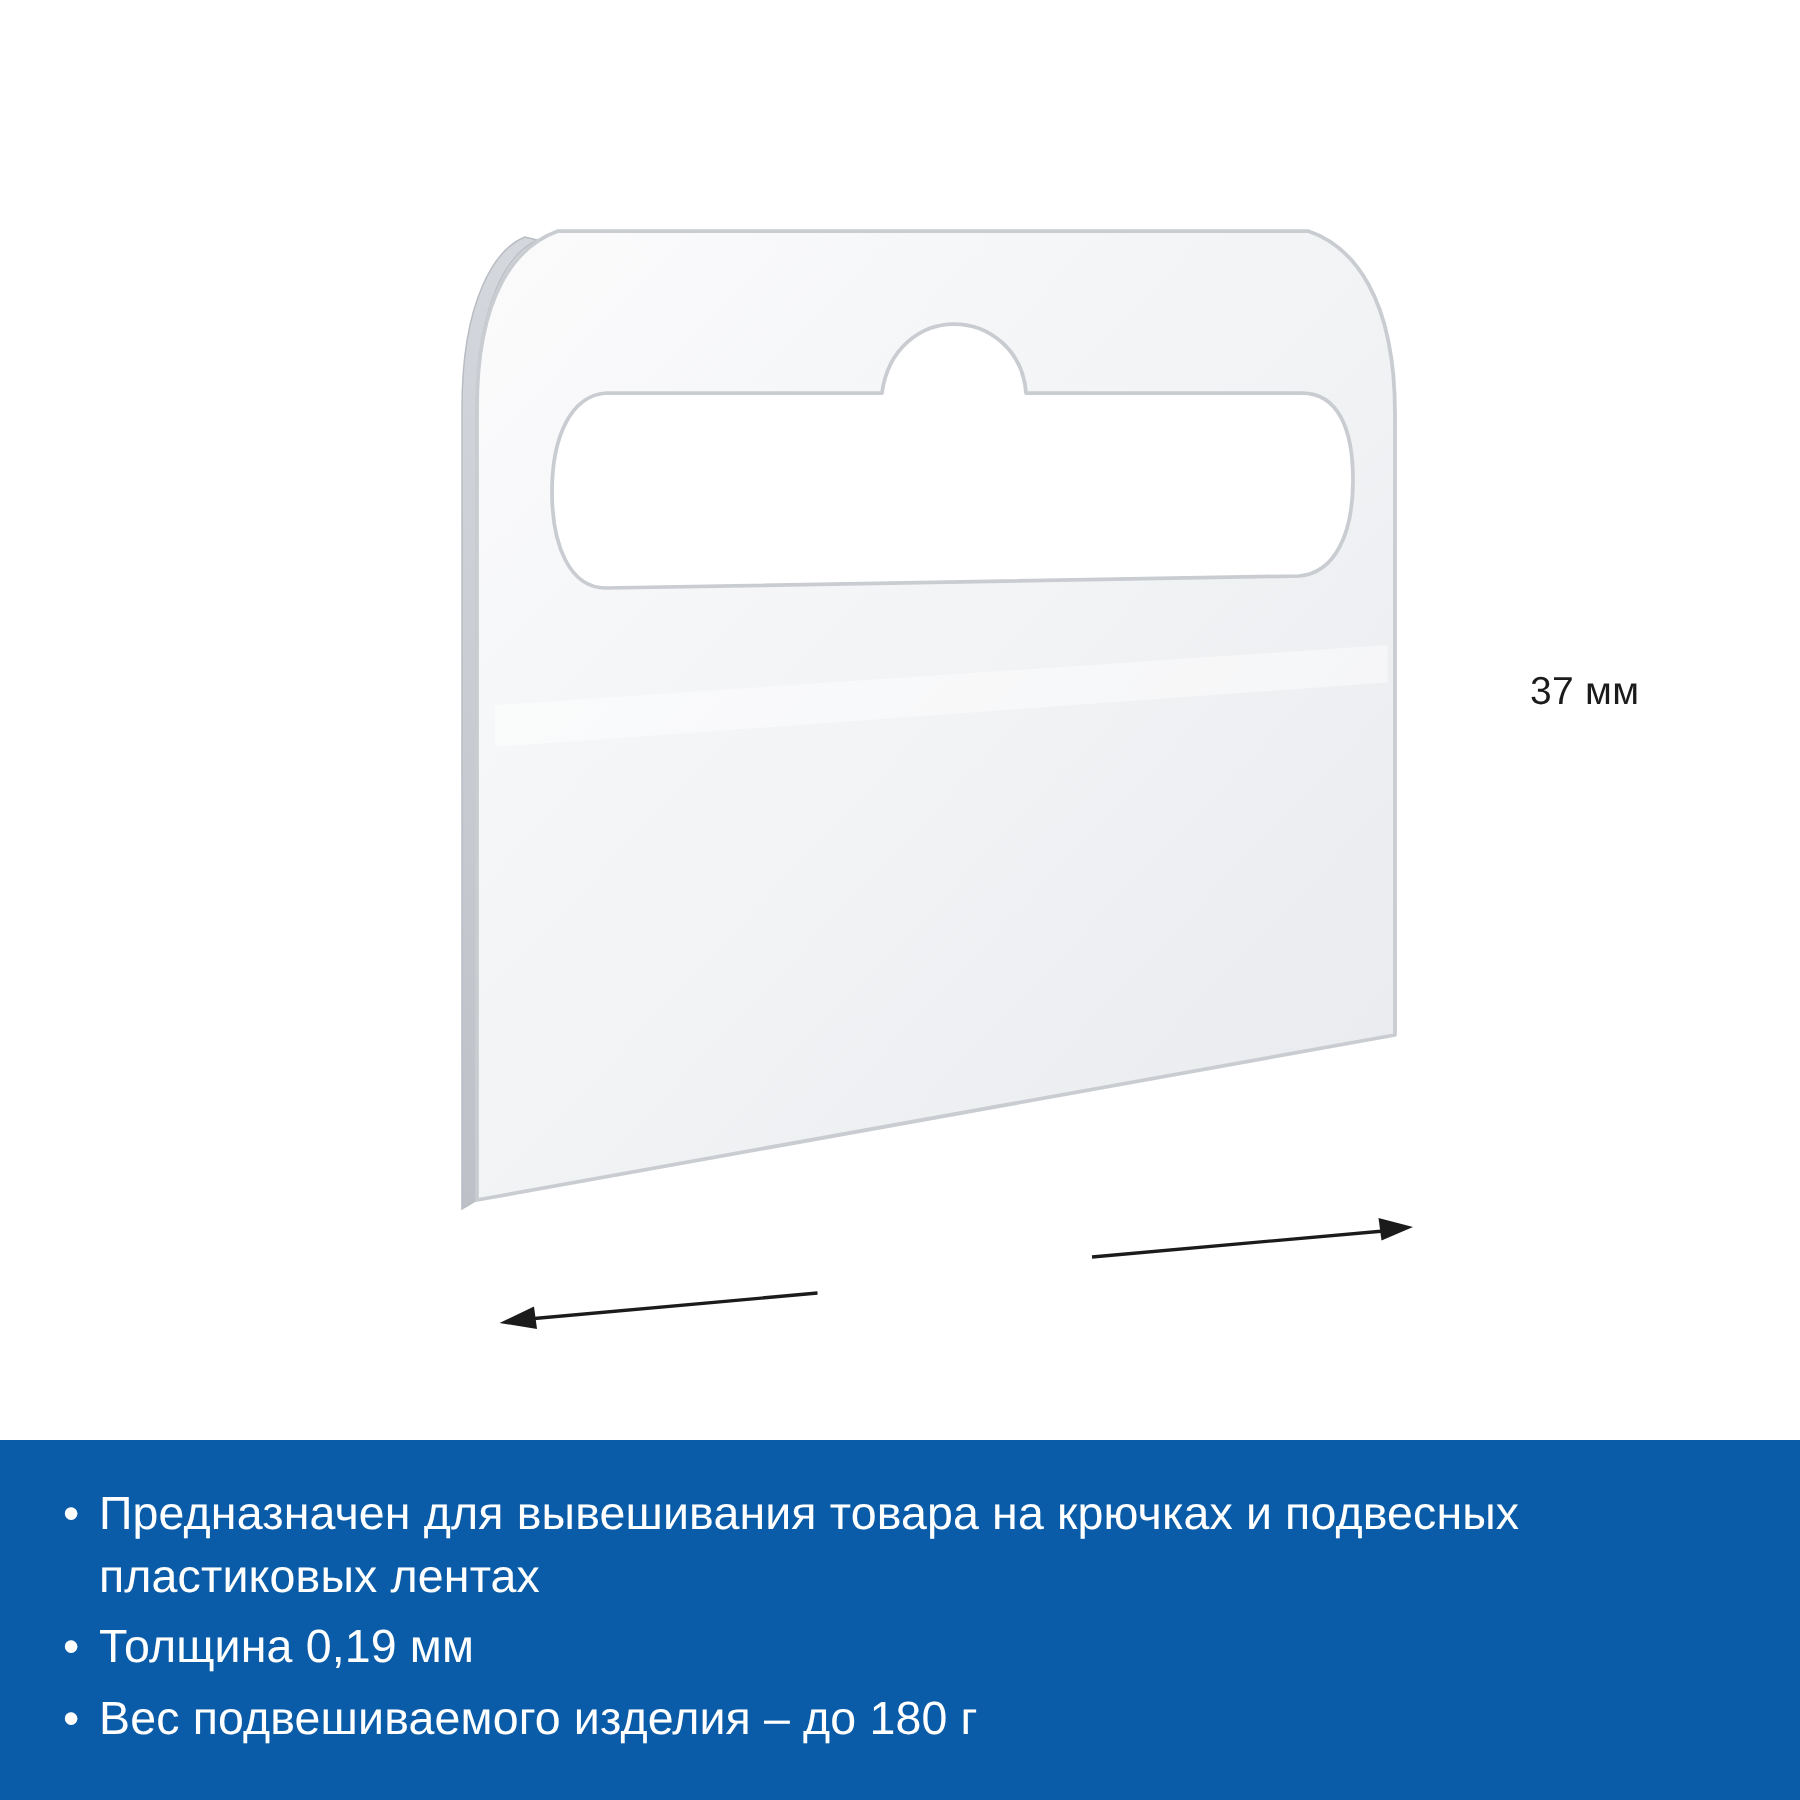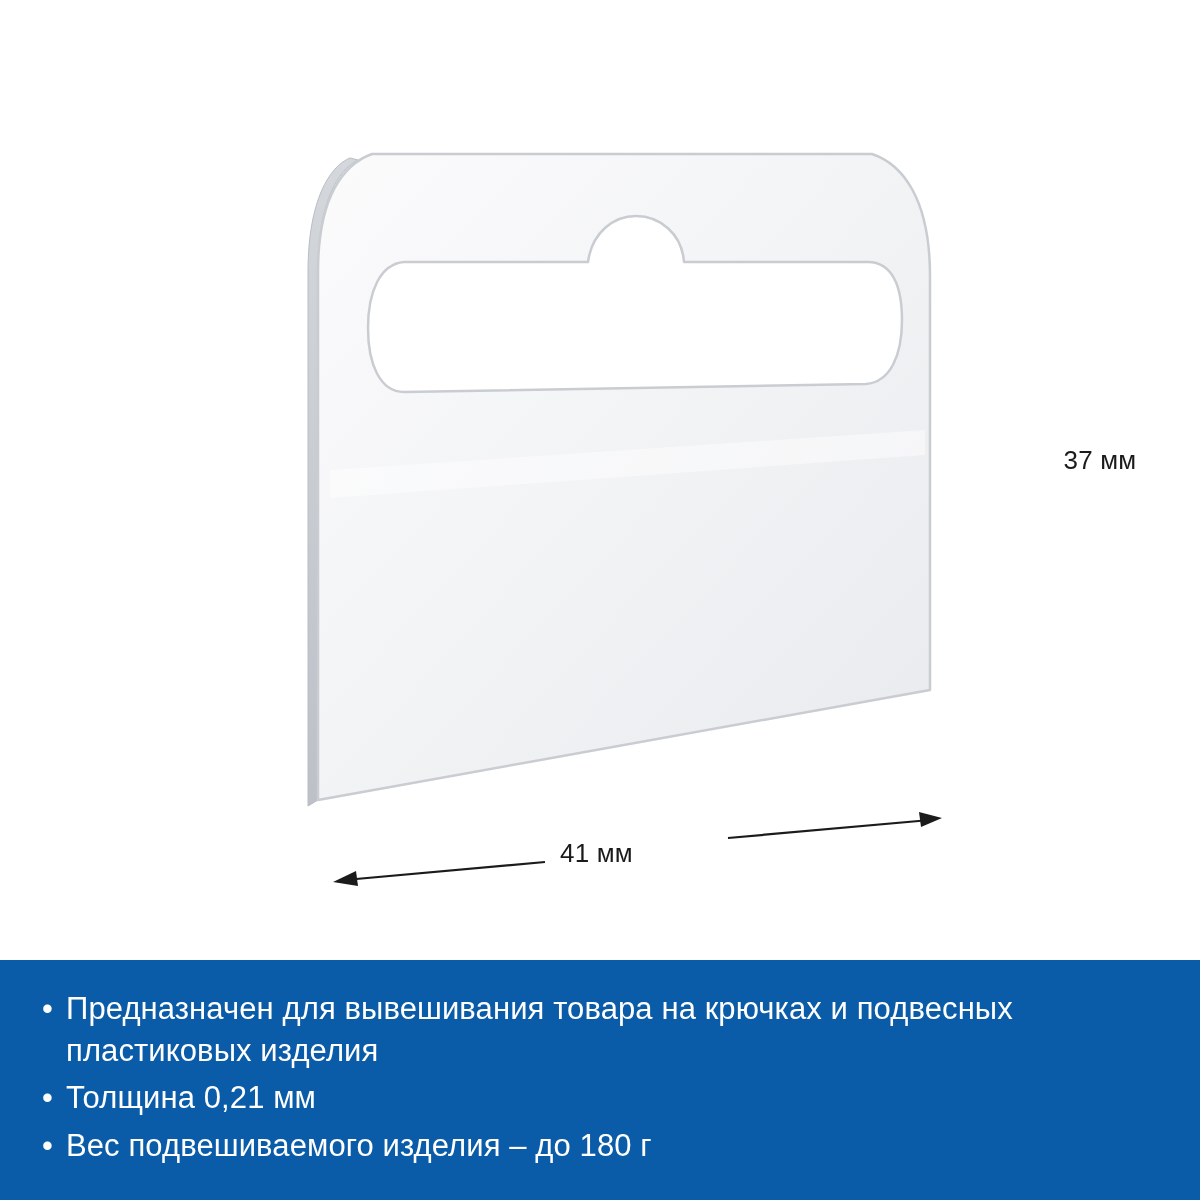--- a/index.html
+++ b/index.html
@@ -40,21 +40,21 @@
     position: absolute;
     color: #1b1b1b;
     font-size: 26px;
     letter-spacing: 0.2px;
     white-space: nowrap;
   }
   .dim-label.height {
     left: 1020px;
     top: 445px;
     width: 160px;
-    text-align: center;
+    text-align: left;
   }
   .dim-label.width {
     left: 560px;
     top: 838px;
     width: 200px;
     text-align: left;
   }
 
   
   .info-panel {
@@ -146,32 +146,31 @@
 
       <g stroke="#1b1b1b" stroke-width="2.2" fill="none">
         <line x1="345" y1="880" x2="545" y2="862"></line>
         <line x1="728" y1="838" x2="930" y2="820"></line>
         <path d="M 333 882 L 356 871 L 358 886 Z" fill="#1b1b1b" stroke="none"></path>
         <path d="M 942 818 L 919 812 L 921 827 Z" fill="#1b1b1b" stroke="none"></path>
       </g>
     </svg>
 
     <div class="dim-label height">37 мм</div>
-    <div class="dim-label width">41 мм</div>
   </div>
 
   <div class="info-panel">
     <ul class="info-list">
       <li>
         <span class="bullet">•</span>
-        <span>Предназначен для вывешивания товара на крючках и подвесных пластиковых изделия</span>
+        <span>Предназначен для вывешивания товара на крючках и подвесных пластиковых лентах</span>
       </li>
       <li>
         <span class="bullet">•</span>
-        <span>Толщина 0,21 мм</span>
+        <span>Толщина 0,19 мм</span>
       </li>
       <li>
         <span class="bullet">•</span>
         <span>Вес подвешиваемого изделия – до 180 г</span>
       </li>
     </ul>
   </div>
 
 </div>
 

